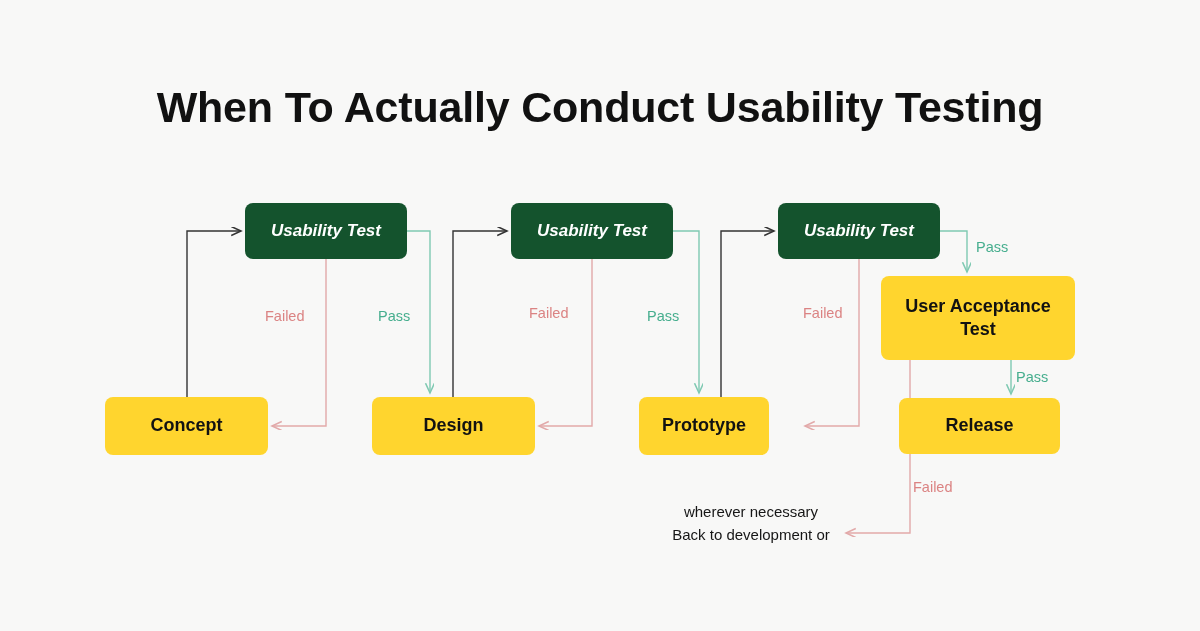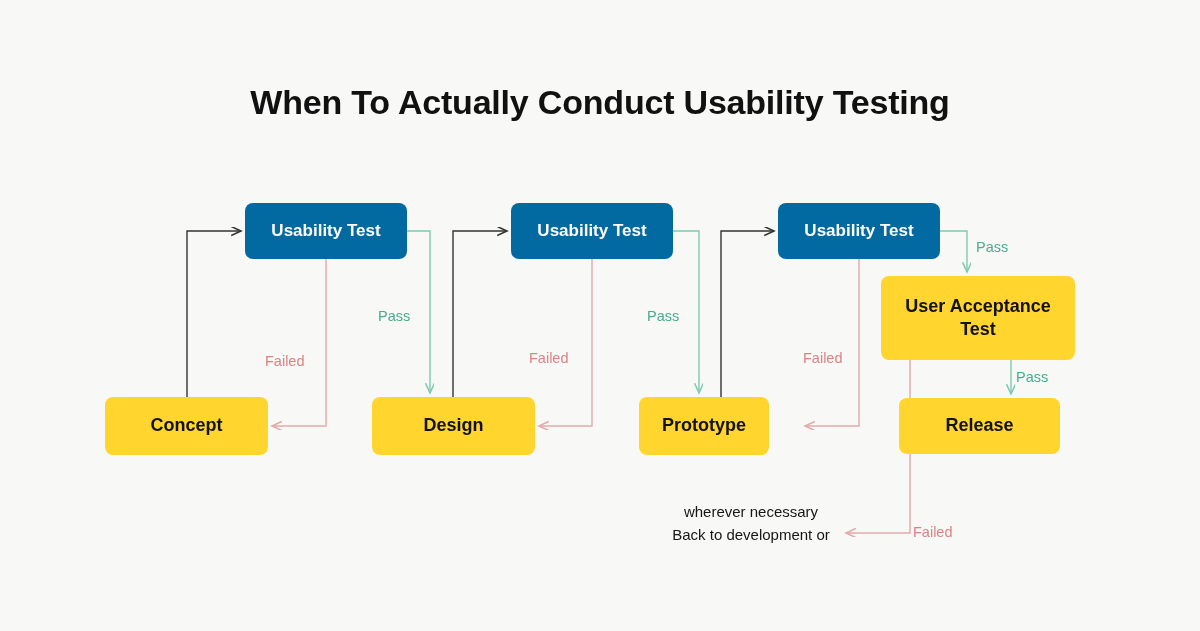--- a/index.html
+++ b/index.html
@@ -20,55 +20,56 @@
     left: 0; top: 0;
     width: 1200px;
     height: 631px;
   }
   #title {
     position: absolute;
     left: 0;
     top: 82px;
     width: 1200px;
     text-align: center;
-    font-size: 34px;
+    font-size: 43px;
     font-weight: bold;
     color: #111111;
     letter-spacing: -0.2px;
     line-height: 1.2;
   }
   .node {
     position: absolute;
     display: flex;
     align-items: center;
     justify-content: center;
     text-align: center;
     border-radius: 8px;
     box-sizing: border-box;
     font-weight: bold;
     line-height: 1.28;
   }
   .node.test {
-    background: #0369a1;
+    background: #14532d;
     color: #ffffff;
     font-size: 17px;
+    font-style: italic;
   }
   .node.stage {
     background: #FFD52E;
     color: #121212;
     font-size: 18px;
   }
   .edge-label {
     position: absolute;
     font-size: 14.5px;
     font-weight: normal;
     white-space: nowrap;
   }
   .edge-label.pass { color: #46AE8E; }
-  .edge-label.failed { color: #DB8383; margin-top: 45px; }
+  .edge-label.failed { color: #DB8383; }
   .note {
     position: absolute;
     font-size: 15px;
     color: #161616;
     text-align: center;
     line-height: 1.55;
     white-space: nowrap;
   }
 </style>
 </head>

